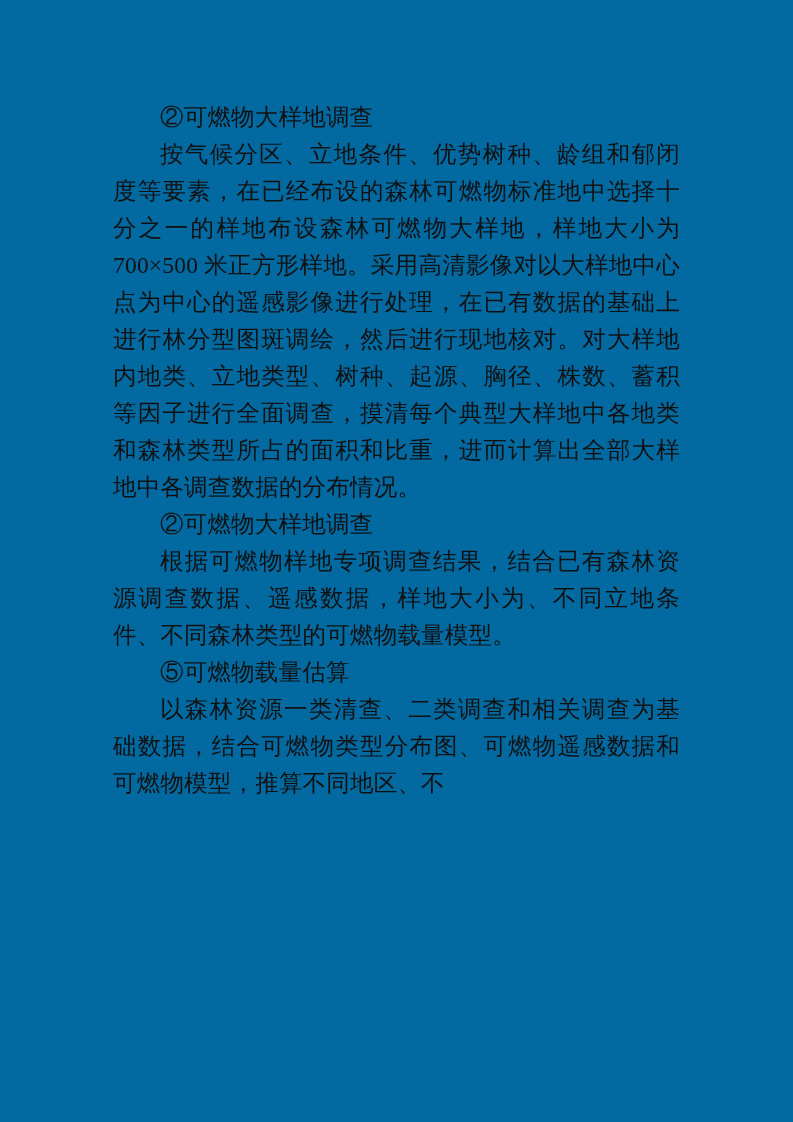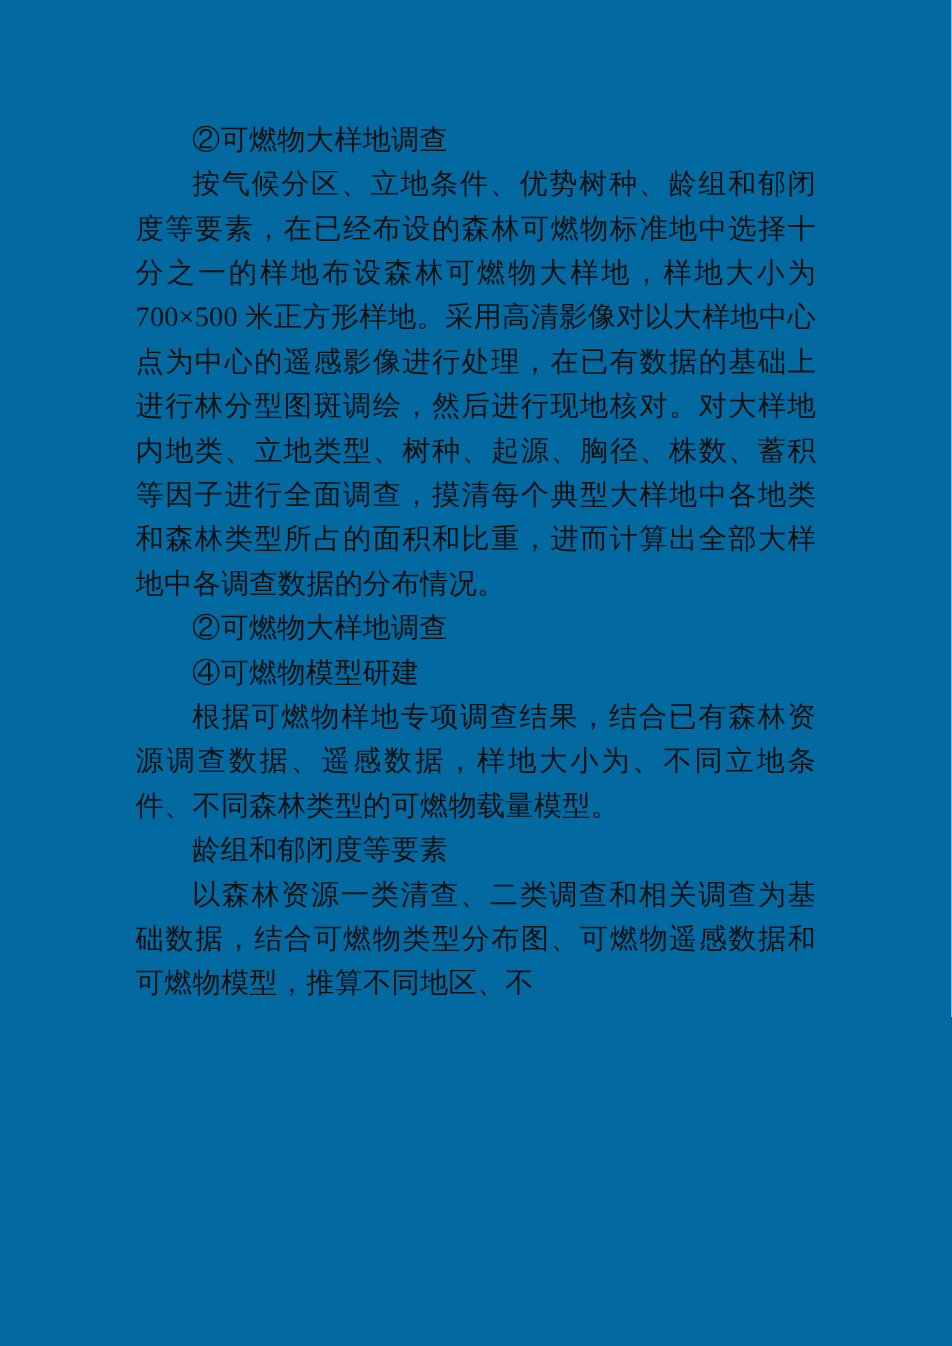--- a/index.html
+++ b/index.html
@@ -47,19 +47,18 @@
   }
 </style>
 </head>
 <body>
 
 <div class="doc-page">
   <div class="doc-content">
     <p class="section-heading">②可燃物大样地调查</p>
     <p class="body-para">按气候分区、立地条件、优势树种、龄组和郁闭度等要素，在已经布设的森林可燃物标准地中选择十分之一的样地布设森林可燃物大样地，样地大小为 700×500 米正方形样地。采用高清影像对以大样地中心点为中心的遥感影像进行处理，在已有数据的基础上进行林分型图斑调绘，然后进行现地核对。对大样地内地类、立地类型、树种、起源、胸径、株数、蓄积等因子进行全面调查，摸清每个典型大样地中各地类和森林类型所占的面积和比重，进而计算出全部大样地中各调查数据的分布情况。</p>
     <p class="section-heading">②可燃物大样地调查</p>
-    <p class="section-heading">④可燃物模型研建</p>
     <p class="body-para">根据可燃物样地专项调查结果，结合已有森林资源调查数据、遥感数据，样地大小为、不同立地条件、不同森林类型的可燃物载量模型。</p>
-    <p class="section-heading">龄组和郁闭度等要素</p>
+    <p class="section-heading">⑤可燃物载量估算</p>
     <p class="body-para">以森林资源一类清查、二类调查和相关调查为基础数据，结合可燃物类型分布图、可燃物遥感数据和可燃物模型，推算不同地区、不</p>
   </div>
   <div class="page-footer">246</div>
 </div>
 
 </body></html>

